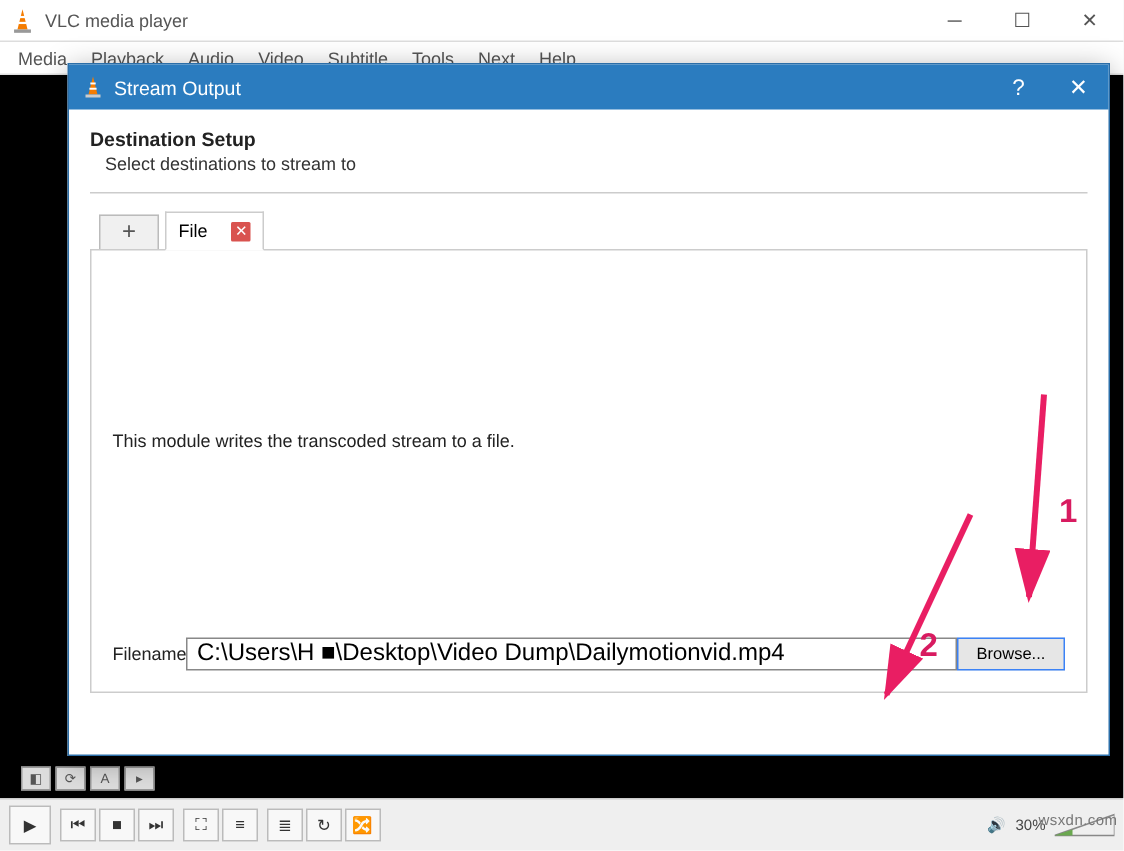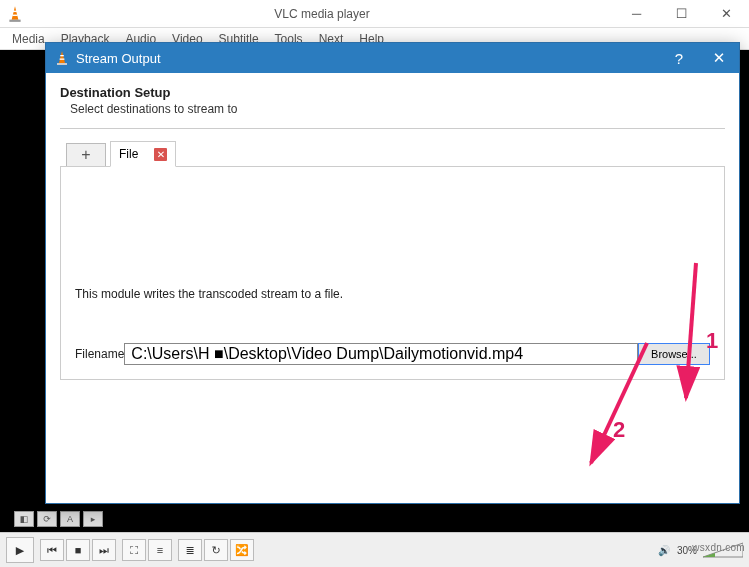--- a/index.html
+++ b/index.html
@@ -2,21 +2,21 @@
 <html><head>
 <meta charset="utf-8">
 <style>
 * { box-sizing: border-box; margin: 0; padding: 0; font-family: "Segoe UI", Tahoma, sans-serif; }
 body { background: #f0f0f0; width: 749px; height: 567px; overflow: hidden; position: relative; }
 
 
 .main-window { position: absolute; top: 0; left: 0; width: 749px; height: 567px; background: #fff; }
 .main-titlebar { height: 28px; display: flex; align-items: center; background: #fff; border-bottom: 1px solid #ddd; }
 .main-titlebar .app-icon { width: 18px; height: 18px; margin: 0 6px; }
-.main-titlebar .title { font-size: 12px; color: #555; flex: 1; text-align: center; }
+.main-titlebar .title { font-size: 12px; color: #555; flex: 1; }
 .win-btns { display: flex; }
 .win-btn { width: 45px; height: 28px; display: flex; align-items: center; justify-content: center; color: #555; font-size: 13px; }
 
 .menubar { height: 22px; display: flex; align-items: center; padding: 0 4px; background: #fff; color: #555; font-size: 12px; gap: 0; border-bottom: 1px solid #e0e0e0; }
 .menubar span { padding: 2px 8px; cursor: default; }
 
 .main-content { position: absolute; top: 50px; left: 0; right: 0; bottom: 35px; background: #000; }
 
 .bottom-bar { position: absolute; left: 0; right: 0; bottom: 0; height: 35px; background: #efefef; border-top: 1px solid #ccc; display: flex; align-items: center; padding: 0 6px; gap: 6px; }
 .ctrl-btn { border: 1px solid #bbb; background: #f8f8f8; width: 24px; height: 22px; display: flex; align-items: center; justify-content: center; font-size: 11px; color: #333; }
@@ -38,21 +38,21 @@
 .dlg-body { padding: 12px 14px 10px 14px; }
 .dlg-h1 { font-size: 13px; font-weight: bold; color: #222; margin-bottom: 2px; }
 .dlg-sub { font-size: 12px; color: #333; margin-left: 10px; margin-bottom: 12px; }
 .hr { border: none; border-top: 1px solid #ccc; margin-bottom: 10px; }
 
 .tabstrip { display: flex; align-items: flex-end; height: 28px; margin-left: 6px; position: relative; }
 .add-tab { width: 40px; height: 24px; border: 1px solid #bbb; background: #f0f0f0; display:flex; align-items:center; justify-content:center; font-size:16px; color:#555; margin-right:4px;}
 .tab { height: 26px; border: 1px solid #ccc; border-bottom: 1px solid #fff; background: #fff; padding: 2px 8px; font-size: 12px; display:flex; align-items:center; gap:16px; position: relative; z-index:2;}
 .tab .x { display:inline-flex; width:13px; height:13px; background:#d9534f; color:#fff; font-size:10px; align-items:center; justify-content:center; border-radius:1px;}
 
-.tab-panel { border: 1px solid #ccc; height: 214px; margin-top:-1px; padding: 10px 14px; position:relative; background:#fff;}
+.tab-panel { border: 1px solid #ccc; height: 296px; margin-top:-1px; padding: 10px 14px; position:relative; background:#fff;}
 .desc { font-size: 12px; color: #222; margin-top: 110px; }
 .file-row { position: absolute; left: 14px; right: 14px; bottom: 14px; display: flex; align-items: center; gap: 0; }
 .file-row label { font-size: 12px; color: #222; }
 .file-row input { flex: 1; height: 22px; border: 1px solid #888; padding: 0 6px; font-size: 16px; font-family: inherit;}
 .browse-btn { width: 72px; height: 22px; border: 1px solid #3b82f6; background: #e6e6e6; font-size: 11px; }
 
 .dlg-footer { position: absolute; right: 14px; bottom: 10px; display: flex; gap: 10px; }
 .dlg-btn { width: 74px; height: 24px; border: 1px solid #888; background: #e6e6e6; font-size: 12px; }
 .dlg-btn.primary { border: 2px solid #1a6fb0; }
 

